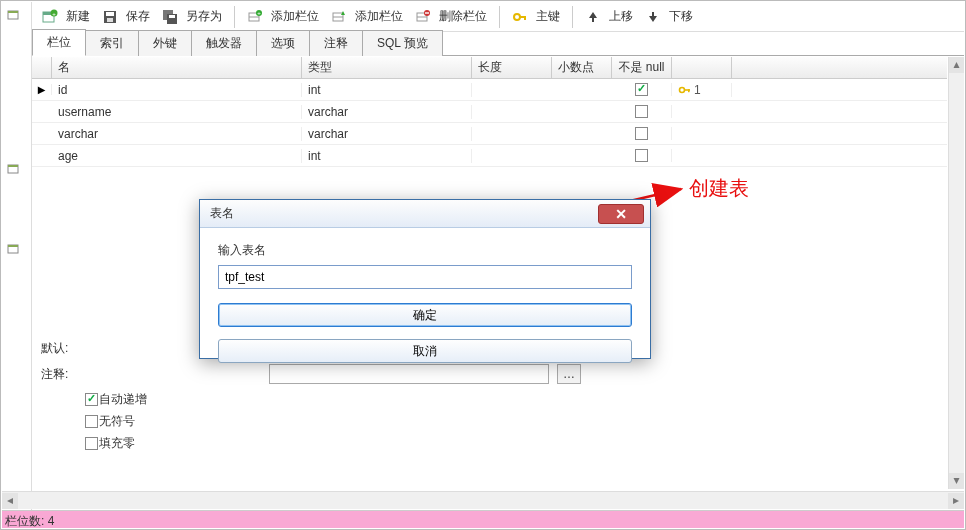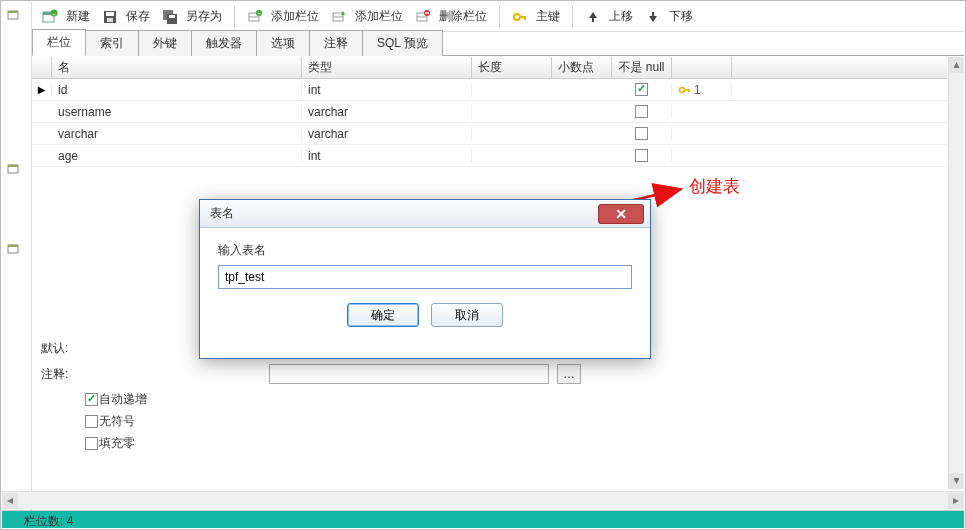--- a/index.html
+++ b/index.html
@@ -121,23 +121,23 @@
     left:1px; right:1px; bottom:20px; height:18px;
     background:#f0f0f0;
     border-top:1px solid #ddd;
     display:flex; align-items:center;
   }
   .hscroll .arrow { width:16px; height:16px; text-align:center; line-height:14px; color:#777; background:#e4e4e4;}
   .statusbar {
     position:absolute;
     left:1px; right:1px; bottom:1px; height:18px;
     border-top:1px solid #ccc;
-    padding:2px 22px;
+    padding:2px 3px;
     font-size:12px;
-    background:#14b8a6;
+    background:#f9a8d4;
   }
   .lower-form {
     position:absolute;
     left:40px; top:335px; width:600px;
   }
   .lower-form .row {
     display:flex; align-items:center; height:24px; margin-bottom:2px; gap:8px;
   }
   .lower-form .lbl { width:50px; }
   .lower-form input.txt {
@@ -176,40 +176,40 @@
     font-size:14px;
   }
   .dialog .body {
     padding:14px 18px 10px 18px;
   }
   .dialog .body input {
     width:100%; height:24px; border:1px solid #7a9ccb; padding:0 6px;
     font-family:inherit; font-size:12px;
   }
   .dialog .buttons {
-    display:flex; justify-content:center; gap:12px; margin-top:14px;
+    display:flex; justify-content:center; gap:12px; margin-top:14px;flex-direction:column;
   }
   .dialog .btn {
     min-width:72px; height:24px;
     border:1px solid #8aa6c1;
     background:linear-gradient(#fefefe,#e6eef8);
     border-radius:3px;
     cursor:pointer;
     padding:0 14px;
     font-family:inherit; font-size:12px;
   }
   .dialog .btn.primary {
     border-color:#2d7bd1;
     box-shadow:0 0 0 1px #8fc2f2 inset;
   }
   .annotation {
     position:absolute;
     left:688px; top:174px;
     color:#e81010;
-    font-size:17px;
+    font-size:20px;
   }
   svg.arrow-svg {
     position:absolute;
     left:260px; top:180px;
     pointer-events:none;
   }
 </style>
 </head>
 <body>
 

